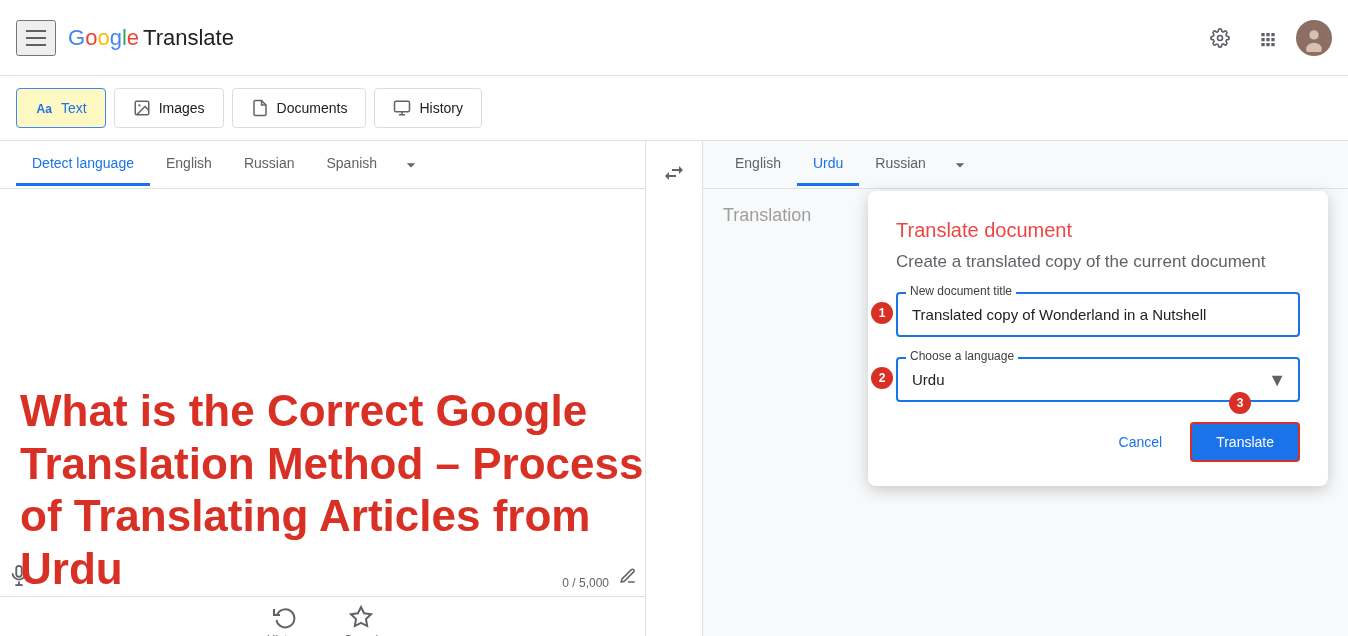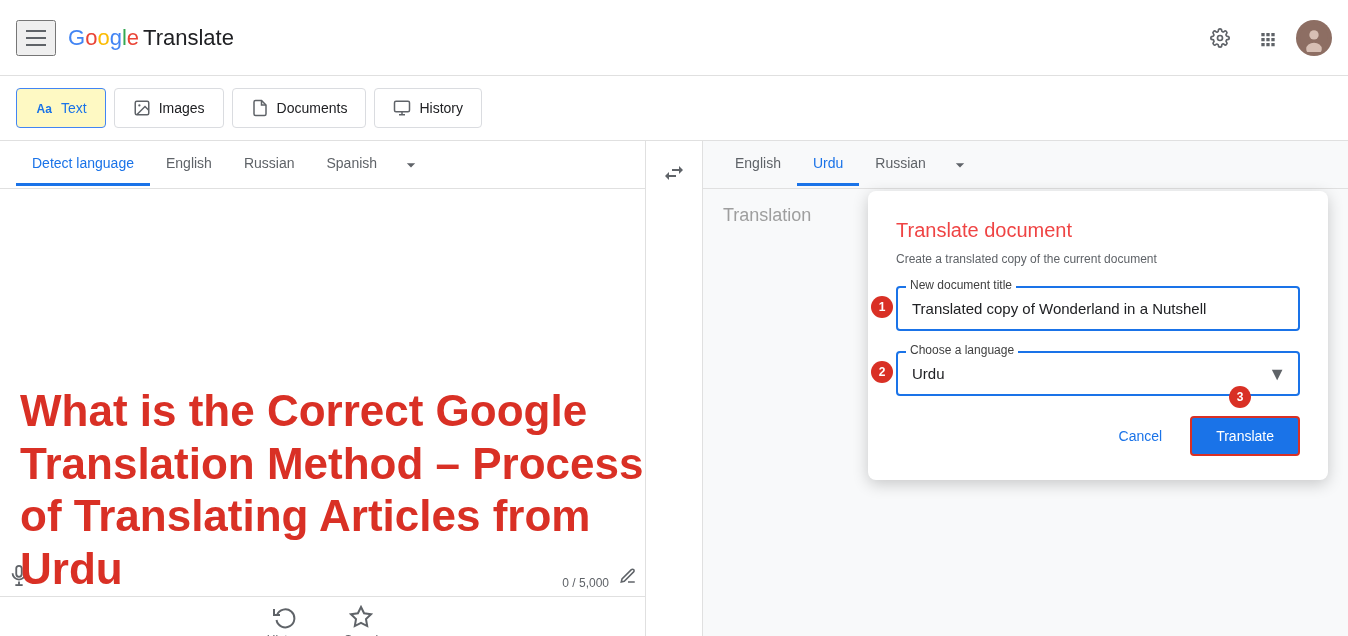--- a/index.html
+++ b/index.html
@@ -269,21 +269,21 @@
       padding: 28px 28px 24px 28px;
       z-index: 10;
     }
     .card-title {
       font-size: 20px;
       font-weight: 500;
       color: #ef4444;
       margin-bottom: 10px;
     }
     .card-subtitle {
-      font-size: 12px;
+      font-size: 17px;
       color: #5f6368;
       margin-bottom: 20px;
     }
     .form-field {
       margin-bottom: 20px;
       position: relative;
     }
     .field-label {
       position: absolute;
       top: -8px;

